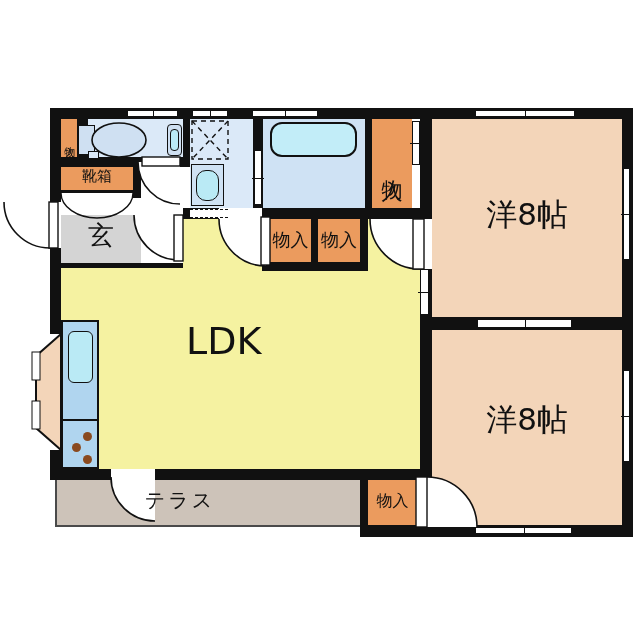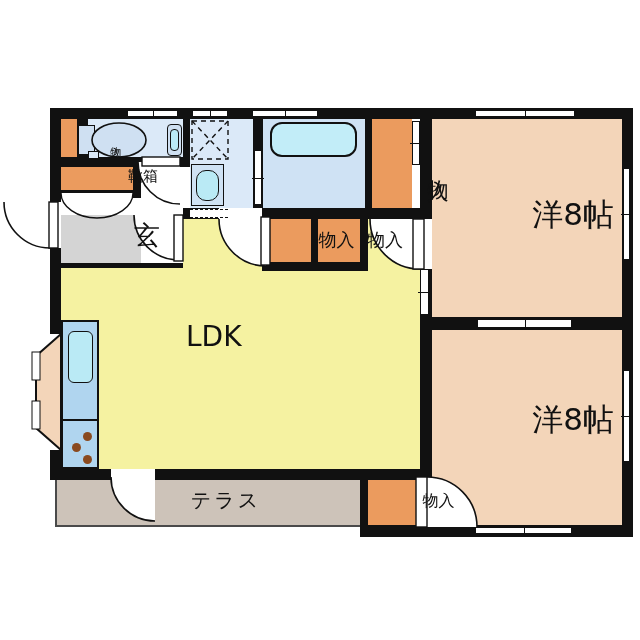--- a/index.html
+++ b/index.html
@@ -4,21 +4,21 @@
 <style>
   html,body{margin:0;padding:0;background:#fff;}
   #stage{position:relative;width:640px;height:640px;background:#fff;overflow:hidden;
          font-family:"DejaVu Sans","Liberation Sans",sans-serif;color:#111;}
   .w{position:absolute;background:#111;}
   .f{position:absolute;}
   .win{position:absolute;background:#fff;border:1px solid #111;box-sizing:border-box;}
   .win.h::after{content:"";position:absolute;left:50%;top:-3px;bottom:-3px;width:1px;background:#111;}
   .win.v::after{content:"";position:absolute;top:50%;left:-3px;right:-3px;height:1px;background:#111;}
   .lbl{position:absolute;color:#111;line-height:1.05;white-space:nowrap;}
-  .ctr{display:flex;align-items:center;justify-content:center;margin-left:46px;}
+  .ctr{display:flex;align-items:center;justify-content:center;}
   .vert{writing-mode:vertical-rl;text-orientation:upright;}
   .dash{position:absolute;background:#fff;border-top:1px dashed #111;border-bottom:1px dashed #111;box-sizing:border-box;}
   svg{position:absolute;left:0;top:0;}
 </style>
 </head>
 <body>
 
 <div id="stage">
 
   <div class="f" style="left:61px;top:219px;width:359px;height:250px;background:#f5f2a1;"></div>
@@ -145,21 +145,21 @@
     <g fill="#fff" stroke="#111" stroke-width="1.4">
       <rect x="49" y="202" width="9" height="46"></rect>
       <rect x="142" y="157" width="38" height="9"></rect>
       <rect x="174" y="215" width="9" height="46"></rect>
       <rect x="261" y="217" width="9" height="48"></rect>
       <rect x="413" y="219" width="11" height="50"></rect>
       <rect x="416" y="477" width="11" height="50"></rect>
     </g>
   </svg>
 
-  <div class="lbl" style="left:186px;top:322px;font-size:28px;">LDK</div>
+  <div class="lbl" style="left:186px;top:322px;font-size:38px;">LDK</div>
   <div class="lbl ctr" style="left:432px;top:198px;width:190px;font-size:31px;">洋8帖</div>
   <div class="lbl ctr" style="left:432px;top:403px;width:190px;font-size:31px;">洋8帖</div>
   <div class="lbl ctr" style="left:61px;top:222px;width:80px;font-size:26px;">玄</div>
   <div class="lbl ctr" style="left:61px;top:169px;width:72px;font-size:15px;">靴箱</div>
   <div class="lbl ctr" style="left:55px;top:490px;width:250px;font-size:20px;letter-spacing:3px;">テラス</div>
   <div class="lbl ctr vert" style="left:61px;top:121px;width:16px;height:34px;font-size:11px;">物入</div>
   <div class="lbl ctr vert" style="left:372px;top:132px;width:40px;height:62px;font-size:21px;">物入</div>
   <div class="lbl ctr" style="left:270px;top:231px;width:41px;font-size:18px;">物入</div>
   <div class="lbl ctr" style="left:318px;top:231px;width:42px;font-size:18px;">物入</div>
   <div class="lbl ctr" style="left:368px;top:493px;width:49px;font-size:16px;">物入</div>

